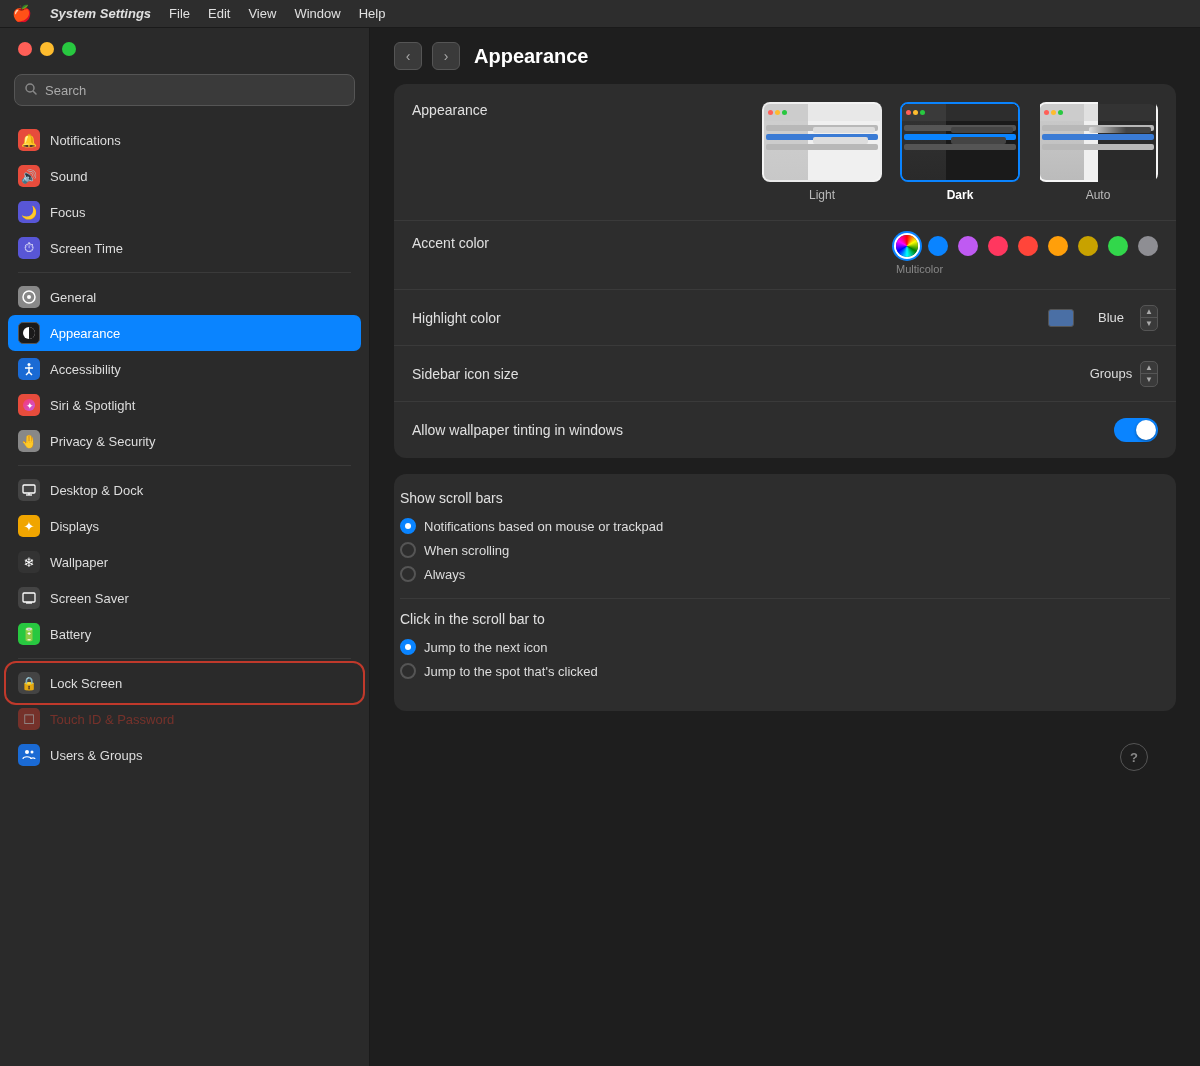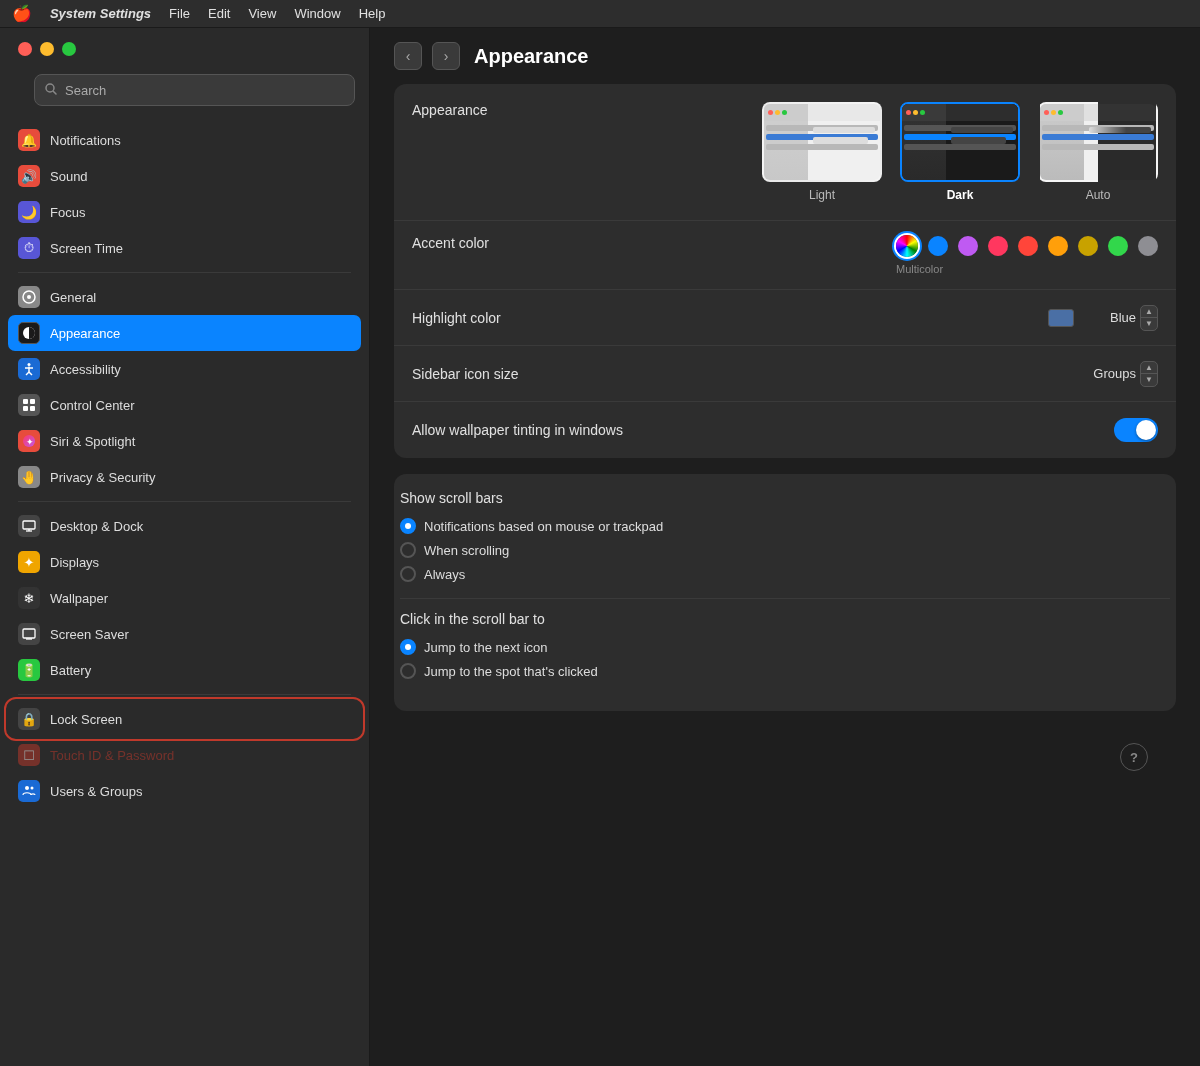--- a/index.html
+++ b/index.html
@@ -73,21 +73,20 @@
       cursor: pointer;
     }
     .window-btn.close { background: #ff5f57; }
     .window-btn.minimize { background: #febc2e; }
     .window-btn.maximize { background: #28c840; }
 
     
     .search-container {
       padding: 8px 14px 12px;
       flex-shrink: 0;
-      margin-left: 20px;
     }
     .search-box {
       background: #3a3a3a;
       border: 1px solid #555;
       border-radius: 8px;
       height: 32px;
       display: flex;
       align-items: center;
       padding: 0 10px;
       gap: 8px;
@@ -434,21 +433,21 @@
     }
     .stepper-control {
       display: flex;
       align-items: center;
       gap: 4px;
     }
     .stepper-value {
       font-size: 13px;
       color: #ddd;
       min-width: 50px;
-      text-align: right;
+      text-align: center;
     }
     .stepper-arrows {
       display: flex;
       flex-direction: column;
       background: #3a3a3a;
       border: 1px solid #555;
       border-radius: 5px;
       overflow: hidden;
       height: 26px;
       width: 18px;
@@ -648,31 +647,20 @@
               <circle cx="7" cy="2.5" r="1.5" fill="white"></circle>
               <line x1="7" y1="4.5" x2="7" y2="10" stroke="white" stroke-width="1.5"></line>
               <line x1="3" y1="6" x2="11" y2="6" stroke="white" stroke-width="1.5"></line>
               <line x1="7" y1="10" x2="4" y2="13" stroke="white" stroke-width="1.5"></line>
               <line x1="7" y1="10" x2="10" y2="13" stroke="white" stroke-width="1.5"></line>
             </svg>
         </div>
         <span>Accessibility</span>
       </div>
 
-      <div class="sidebar-item">
-        <div class="sidebar-icon icon-controlcenter">
-          <svg width="14" height="14" viewBox="0 0 14 14" fill="none">
-              <rect x="1" y="1" width="5" height="5" rx="1" fill="white"></rect>
-              <rect x="8" y="1" width="5" height="5" rx="1" fill="white"></rect>
-              <rect x="1" y="8" width="5" height="5" rx="1" fill="white"></rect>
-              <rect x="8" y="8" width="5" height="5" rx="1" fill="white"></rect>
-            </svg>
-        </div>
-        <span>Control Center</span>
-      </div>
 
       <div class="sidebar-item">
         <div class="sidebar-icon icon-siri">
           <svg width="14" height="14" viewBox="0 0 14 14">
               <circle cx="7" cy="7" r="6" fill="url(#sg)"></circle>
               <defs>
                 <linearGradient id="sg" x1="0" y1="0" x2="14" y2="14" gradientUnits="userSpaceOnUse">
                   <stop offset="0%" stop-color="#ff375f"></stop>
                   <stop offset="100%" stop-color="#bf5af2"></stop>
                 </linearGradient>

